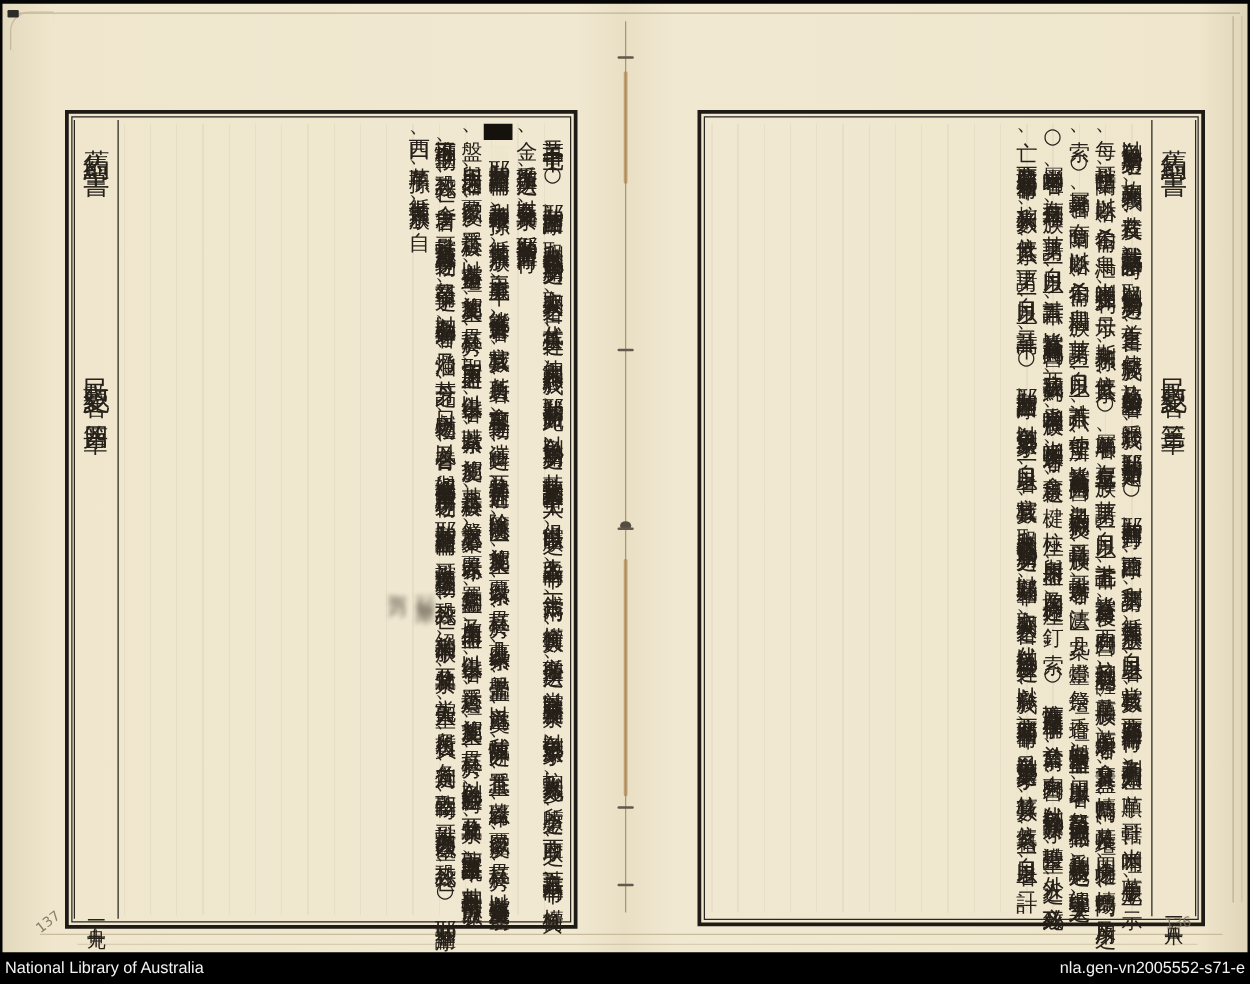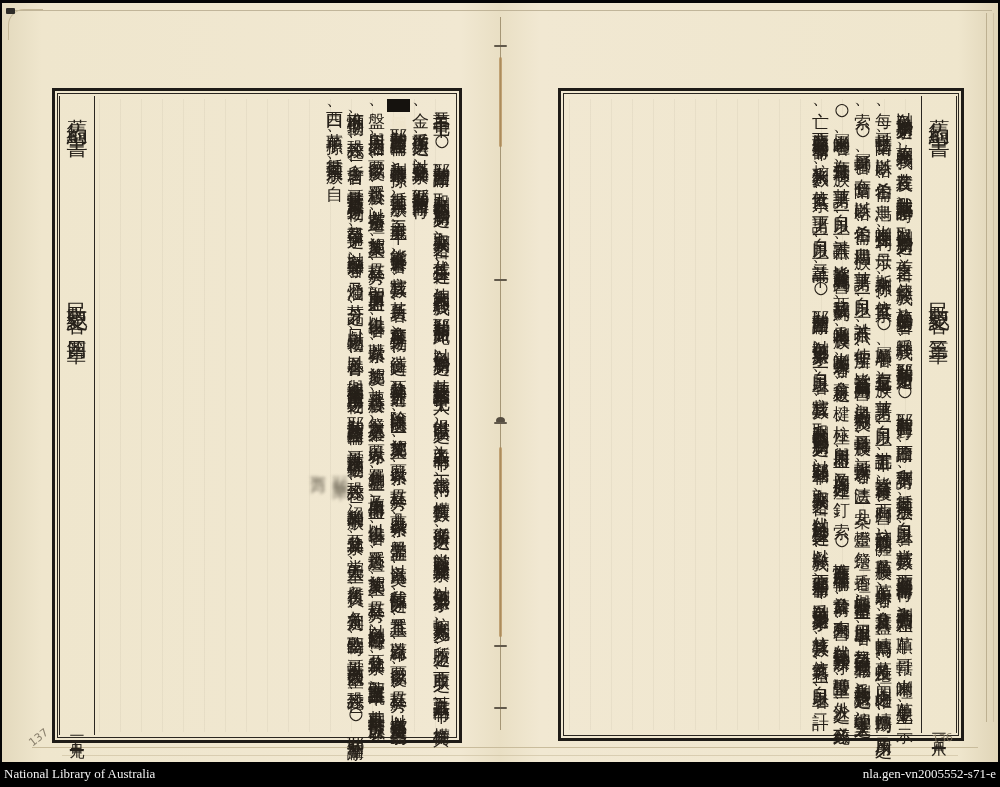--- a/index.html
+++ b/index.html
@@ -49,21 +49,21 @@
   .knot{position:absolute;left:-4px;width:9px;height:7px;background:#3c342a;border-radius:50%;}
 
   
   .handwriting{position:absolute;font-family:"DejaVu Sans",sans-serif;font-size:11px;
                color:rgba(110,100,82,.8);}
   #hw-left{transform:rotate(-38deg);}
   #hw-right{transform:rotate(-6deg);color:rgba(125,113,92,.85);}
 
   
   #bottom-bar{position:absolute;left:0;right:0;bottom:0;height:25px;background:#000;
-              font-family:Liberation Serif, serif;font-size:13px;color:#f2f2f2;}
+              font-family:Liberation Sans, sans-serif;font-size:13px;color:#f2f2f2;}
   #bottom-bar .bar-left{position:absolute;left:4px;top:4px;}
   #bottom-bar .bar-right{position:absolute;right:4px;top:4px;}
 </style>
 </head>
 <body>
 
 <div id="stage">
   <div id="paper">
 
     <div class="page-top-edge"></div>

